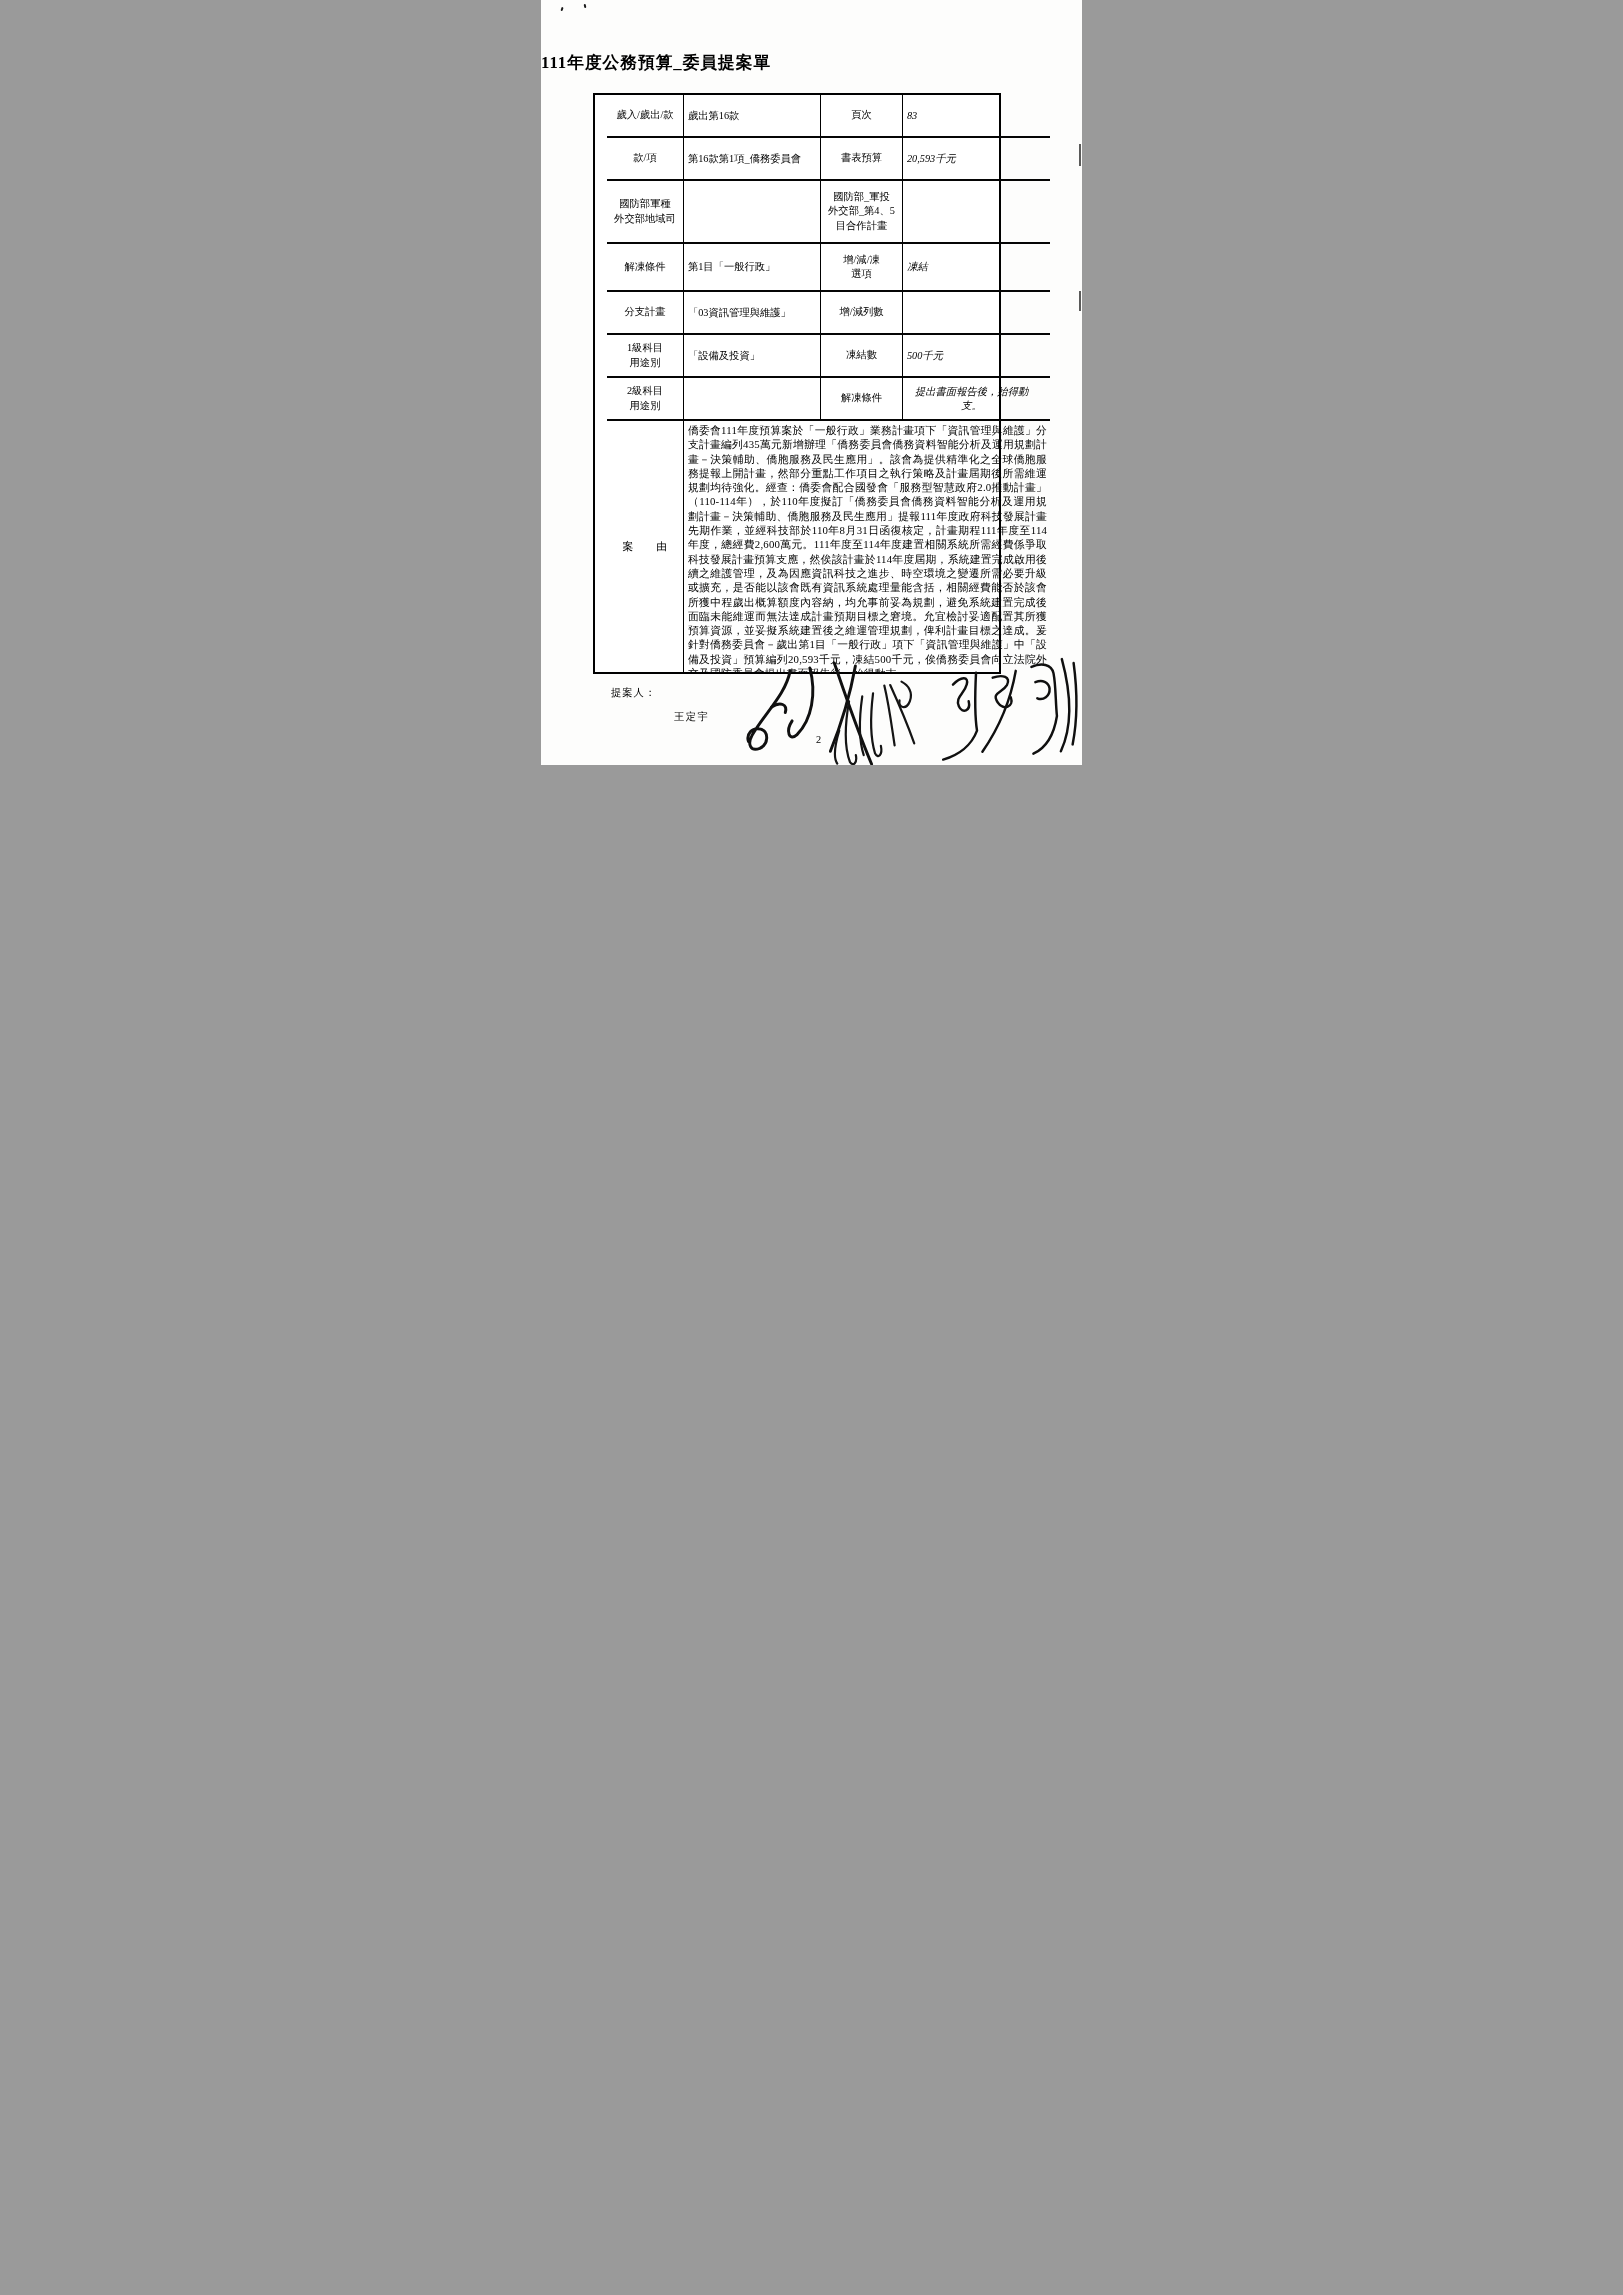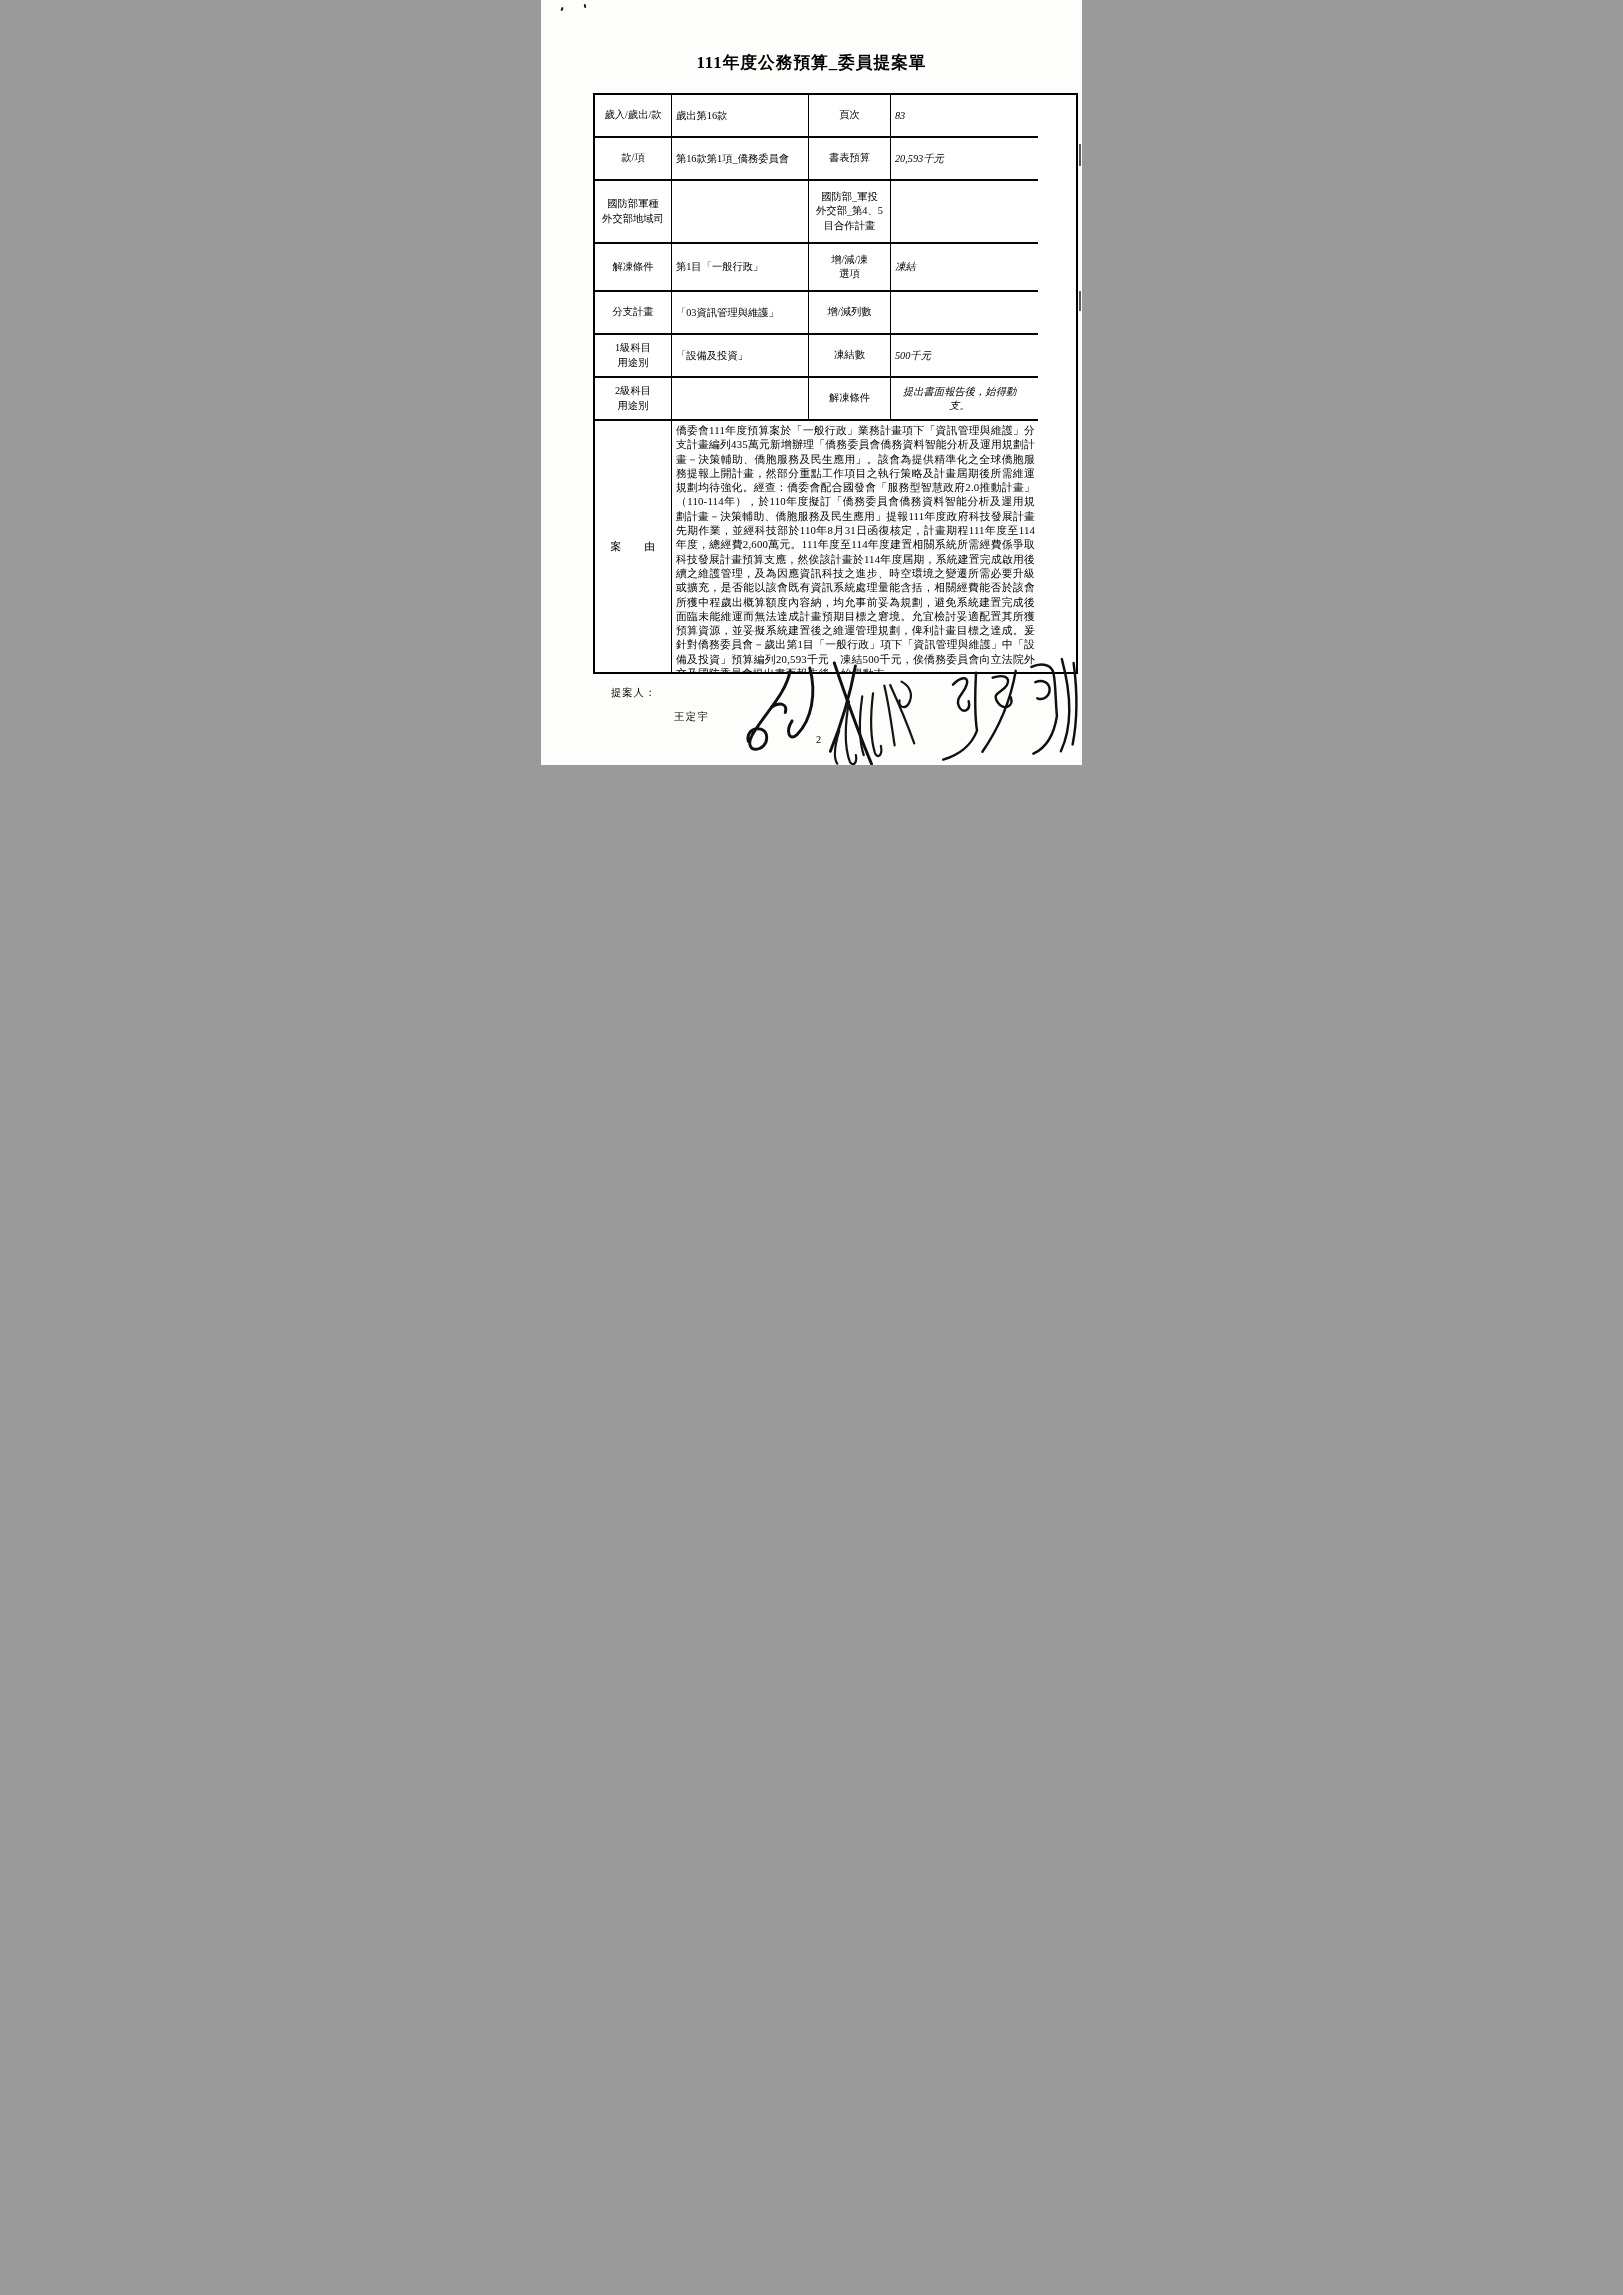--- a/index.html
+++ b/index.html
@@ -1,23 +1,23 @@
 <!DOCTYPE html>
 <html style="font-size:7.8px"><head>
 <meta charset="utf-8">
 <style>
   html,body{margin:0;padding:0;background:#9a9a9a;}
   .page{position:relative;width:541px;height:765px;background:#fdfdfc;margin:0 auto;
         font-family:"Liberation Serif","DejaVu Serif",serif;color:#000;overflow:hidden;}
-  .title{position:absolute;top:51px;left:0;right:0;margin:0;text-align:center;
+  .title{position:absolute;top:51px;left:0;right:0;margin:0;
          font-size:16.7px;font-weight:700;letter-spacing:1px;}
-  .budget-table{position:absolute;left:52px;top:93px;width:485px;height:581px;
+  .budget-table{position:absolute;left:52px;top:93px;width:408px;height:581px;
          display:grid;grid-template-columns:77px 137px 82px 147px;
          grid-template-rows:43px 43px 63px 48px 43px 43px 43px 1fr;
-         border:2px solid #000;box-sizing:border-box;background:#fff;}
+         border:2px solid #000;box-sizing:border-box;background:#fff;padding-left:12px;}
   .cell{border-right:1.2px solid #000;border-bottom:2px solid #050505;box-sizing:border-box;
         display:flex;align-items:center;overflow:hidden;}
   .c4{border-right:none;font-style:italic;}
   .lab{justify-content:center;text-align:center;font-size:10.3px;line-height:14.2px;white-space:pre-line;}
   .val{justify-content:flex-start;text-align:center;padding:0 3.9px;font-size:10.3px;line-height:13.2px;}
   .wrap2{padding-right:13.7px;}
   .case-label{border-bottom:none;justify-content:center;font-size:10.8px;white-space:pre;letter-spacing:0.5px;}
   .case-content{grid-column:2/5;border-right:none;border-bottom:none;display:block;
         padding:2px 2.9px 0 3.9px;font-size:10.8px;line-height:14.3px;letter-spacing:0.2px;
         text-align:justify;text-justify:inter-ideograph;}

